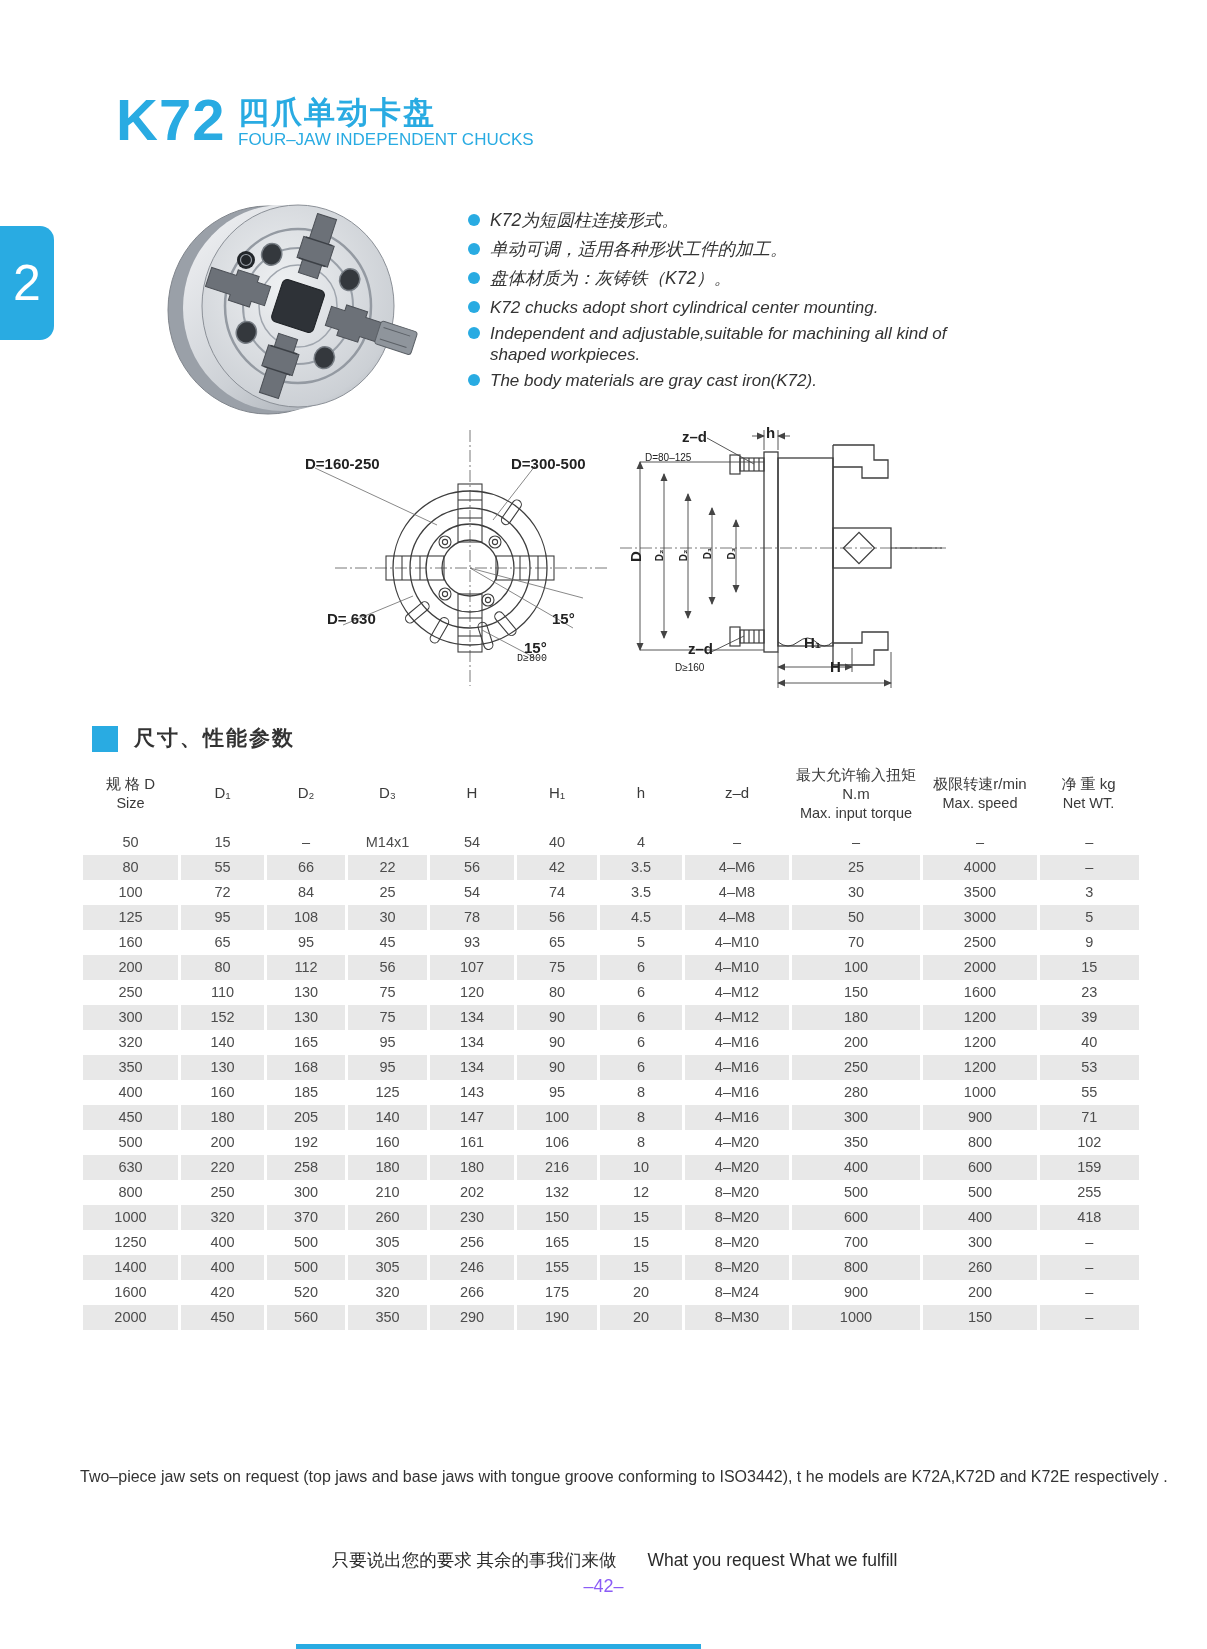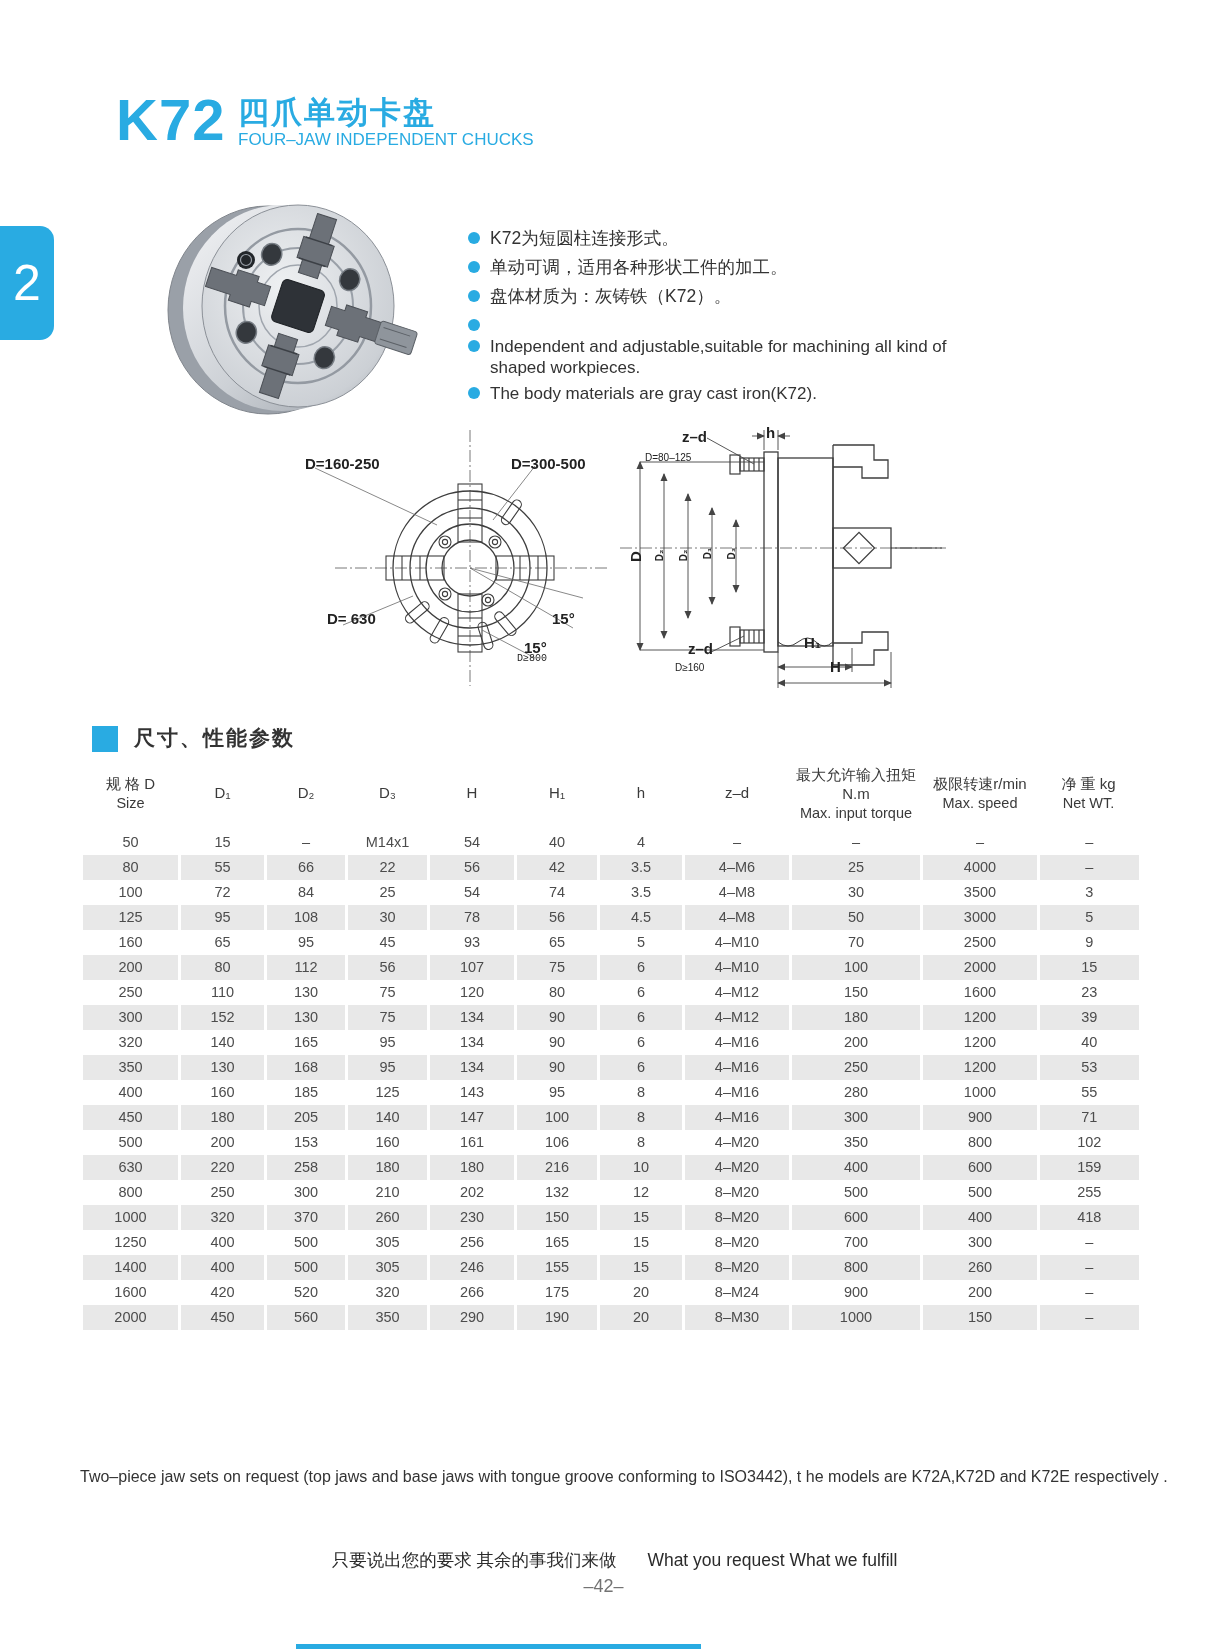--- a/index.html
+++ b/index.html
@@ -14,21 +14,21 @@
 
   
   .model { position:absolute; left:116px; top:86px; color:#29abe2; font-size:58px; font-weight:700; letter-spacing:1px; }
   .title-zh { position:absolute; left:238px; top:92px; color:#29abe2; font-size:31px; font-weight:700; letter-spacing:2px; }
   .title-en { position:absolute; left:238px; top:130px; color:#29abe2; font-size:17px; font-weight:400; }
 
   
   .photo { position:absolute; left:156px; top:190px; width:270px; height:235px; }
 
   
-  .features { position:absolute; left:468px; top:228px; width:490px; }
+  .features { position:absolute; left:468px; top:210px; width:490px;font-style:italic; }
   .feat { display:flex; align-items:flex-start; margin-bottom:5px; color:#333; font-size:17px; line-height:1.25; }
   .feat .dot { flex:0 0 12px; width:12px; height:12px; border-radius:50%; background:#29abe2; margin:4px 10px 0 0; }
   .feat.zh { font-size:17.5px; margin-bottom:7px; }
 
   
   .draw { position:absolute; }
   .draw svg { display:block; }
   .dlabel { position:absolute; font-size:15px; font-weight:700; color:#222; white-space:nowrap; }
   .dlabel.sm { font-size:10px; }
   .rot { transform:rotate(-90deg); transform-origin:center; }
@@ -47,21 +47,21 @@
   tbody td { height:25px; text-align:center; font-size:14.5px; color:#4c4c4c; border-left:3px solid #fff; }
   tbody tr:nth-child(even) td { background:#e8e8e8; }
 
   
   .note-zh { position:absolute; left:80px; top:1444px; font-size:16px; color:#333; }
   .note-en { position:absolute; left:80px; top:1468px; font-size:16px; color:#333; }
 
   
   .slogan { position:absolute; left:0; top:1548px; width:100%; text-align:center; font-size:17.5px; color:#2b2b2b;padding-left:22px; }
   .slogan .en { margin-left:26px; }
-  .pagenum { position:absolute; left:0; top:1576px; width:100%; text-align:center; font-size:18px; color:#737373; }
+  .pagenum { position:absolute; left:0; top:1576px; width:100%; text-align:center; font-size:18px; color:#8b5cf6; }
   .bottom-bar { position:absolute; left:296px; top:1644px; width:405px; height:5px; background:#29abe2; }
 </style>
 </head>
 <body>
 
 <div class="page">
 
   <div class="tab2">
     <span>2</span>
   </div>
@@ -127,20 +127,21 @@
     <div class="feat zh">
         <span class="dot"></span>
         <span>单动可调，适用各种形状工件的加工。</span>
       </div>
     <div class="feat zh">
         <span class="dot"></span>
         <span>盘体材质为：灰铸铁（K72）。</span>
       </div>
     <div class="feat">
         <span class="dot"></span>
+        <span>K72 chucks adopt short cylindrical center mounting.</span>
       </div>
     <div class="feat">
         <span class="dot"></span>
         <span>Independent and adjustable,suitable for machining all kind of shaped workpieces.</span>
       </div>
     <div class="feat">
         <span class="dot"></span>
         <span>The body materials are gray cast iron(K72).</span>
       </div>
   </div>
@@ -495,21 +496,21 @@
             <td>100</td>
             <td>8</td>
             <td>4–M16</td>
             <td>300</td>
             <td>900</td>
             <td>71</td>
           </tr>
           <tr>
             <td>500</td>
             <td>200</td>
-            <td>153</td>
+            <td>192</td>
             <td>160</td>
             <td>161</td>
             <td>106</td>
             <td>8</td>
             <td>4–M20</td>
             <td>350</td>
             <td>800</td>
             <td>102</td>
           </tr>
           <tr>

